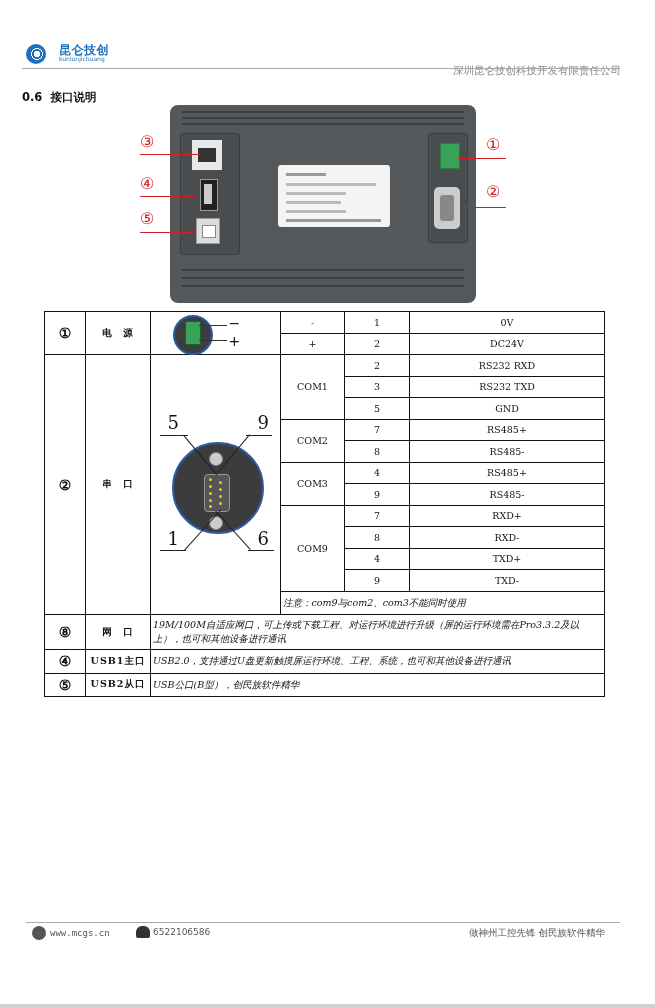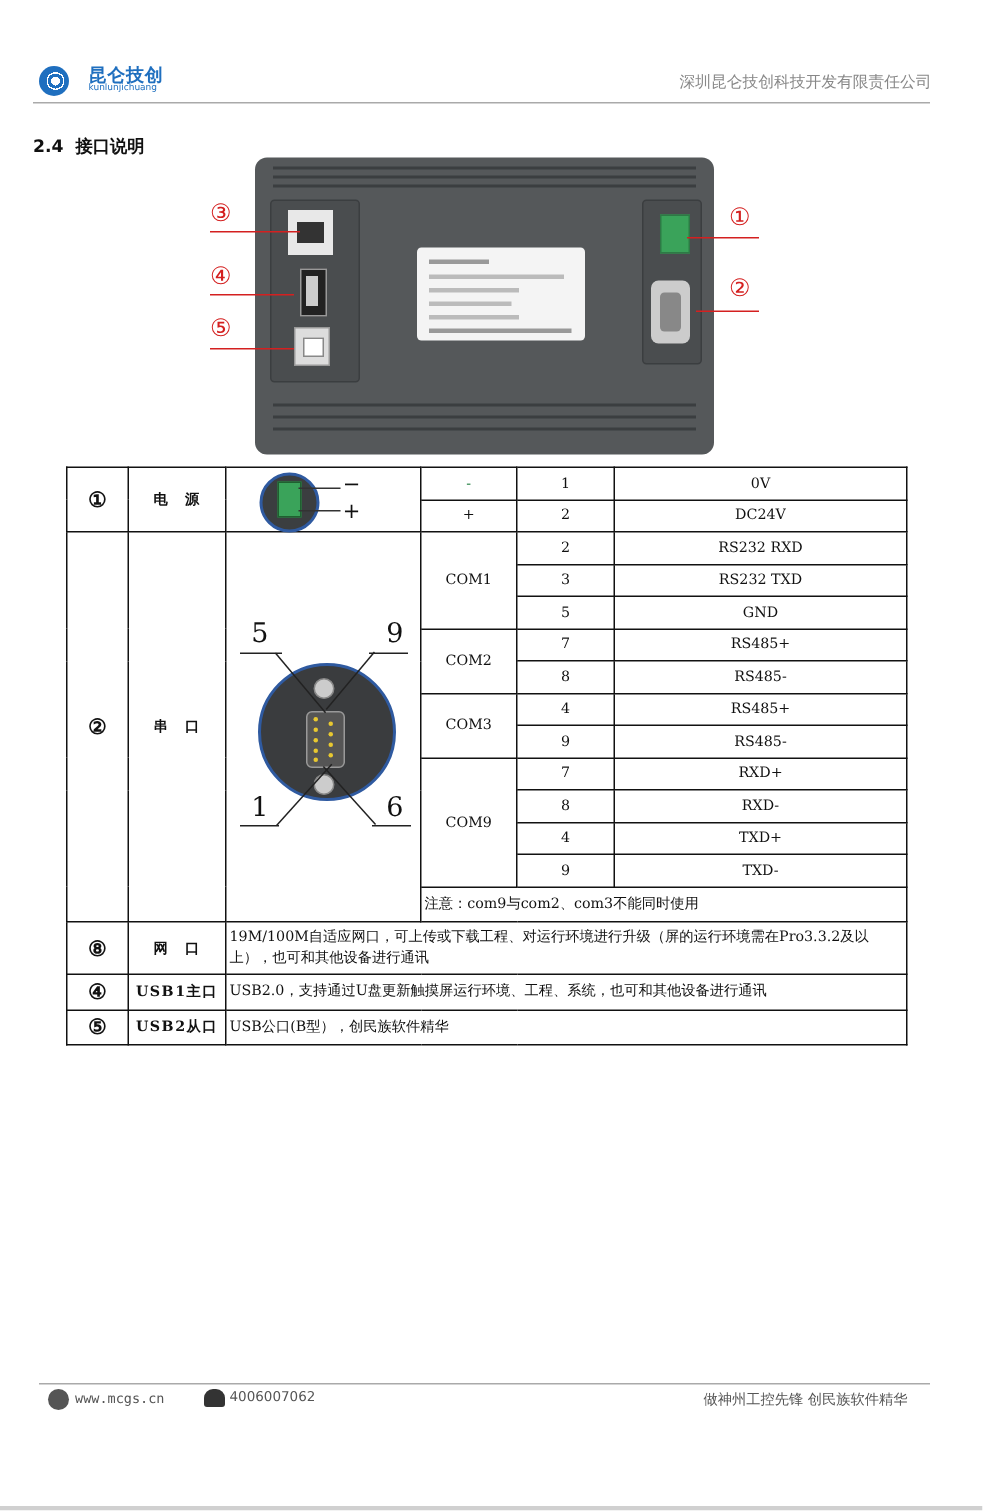--- a/index.html
+++ b/index.html
@@ -4,21 +4,21 @@
 <style>
   html,body{margin:0;padding:0;background:#fff;}
   body{width:655px;height:1007px;position:relative;overflow:hidden;font-family:"DejaVu Serif",serif;color:#111;}
   .abs{position:absolute;}
   
   .logo{left:26px;top:44px;width:100px;height:24px;display:flex;align-items:flex-start;gap:13px;}
   .logo-mark{width:20px;height:20px;border-radius:50%;background:radial-gradient(circle at 55% 50%,#fff 0 3px,#1f6fbf 3px 5px,#fff 5px 6px,#1f6fbf 6px 10px);}
   .logo-text{display:flex;flex-direction:column;line-height:1;}
   .logo-cn{font-family:"DejaVu Sans",sans-serif;font-weight:bold;font-size:12px;color:#1f6fbf;letter-spacing:0.5px;}
   .logo-en{font-family:"DejaVu Sans",sans-serif;font-size:6px;color:#1f6fbf;}
-  .company{right:34px;top:48px;font-family:"DejaVu Sans",sans-serif;font-size:10.5px;color:#888;}
+  .company{right:34px;top:64px;font-family:"DejaVu Sans",sans-serif;font-size:10.5px;color:#888;}
   .header-rule{left:22px;top:68px;width:598px;height:1px;background:#aaa;}
   .section-title{left:22px;top:90px;font-family:"DejaVu Sans",sans-serif;font-weight:bold;font-size:11.5px;color:#111;}
   
   .device{left:170px;top:105px;width:306px;height:198px;background:#55585a;border-radius:8px;}
   .device .vents{position:absolute;left:12px;right:12px;height:2px;background:#3b3e40;}
   .device .panel-l{position:absolute;left:10px;top:28px;width:58px;height:120px;background:#4a4d4f;border:1px solid #3b3e40;border-radius:3px;}
   .device .panel-r{position:absolute;left:258px;top:28px;width:38px;height:108px;background:#4a4d4f;border:1px solid #3b3e40;border-radius:3px;}
   .rj45{position:absolute;left:22px;top:35px;width:30px;height:30px;background:#e8e8e8;}
   .rj45::after{content:"";position:absolute;left:6px;top:8px;width:18px;height:14px;background:#333;}
   .usba{position:absolute;left:30px;top:74px;width:16px;height:30px;background:#222;border:1px solid #999;}
@@ -30,21 +30,21 @@
   .db9::after{content:"";position:absolute;left:6px;top:8px;width:14px;height:26px;background:#888;border-radius:3px;}
   .label{position:absolute;left:108px;top:60px;width:112px;height:62px;background:#f4f4f4;border-radius:3px;}
   .label .ln{position:absolute;left:8px;height:3px;background:#bbb;}
   .callout{font-family:"DejaVu Serif",serif;font-size:16px;color:#d42020;}
   .cline{height:1px;background:#d42020;}
   
   table.spec{position:absolute;left:44px;top:311px;width:560px;border-collapse:collapse;font-size:9.5px;table-layout:fixed;}
   table.spec td{border:1px solid #111;text-align:center;vertical-align:middle;padding:0 2px;height:20.5px;font-family:"DejaVu Serif",serif;}
   .num{font-size:14px;font-weight:bold;font-family:"DejaVu Sans",sans-serif;}
   .nm{font-weight:bold;font-size:9.5px;font-family:"DejaVu Sans",sans-serif;letter-spacing:1px;}
-  td.left{text-align:left !important;line-height:14px;padding:1px 2px !important;}
+  td.left{text-align:left !important;line-height:14px;padding:1px 2px !important;font-style:italic;}
   .conn-small{display:inline-block;position:relative;width:90px;height:38px;}
   .conn-circle{position:absolute;left:2px;top:2px;width:36px;height:36px;border-radius:50%;background:#3b3e40;border:2px solid #2f5aa0;}
   .conn-green{position:absolute;left:14px;top:8px;width:14px;height:22px;background:#3aa35a;border:1px solid #1f6030;}
   .conn-pin{position:absolute;width:28px;height:1px;background:#333;left:28px;}
   .conn-sign{position:absolute;left:58px;font-size:14px;font-family:"DejaVu Sans",sans-serif;line-height:14px;}
   .db-wrap{position:relative;width:120px;height:145px;margin:0 auto;}
   .db-circle{position:absolute;left:16px;top:30px;width:88px;height:88px;border-radius:50%;background:#3a3c3e;border:2px solid #2f5aa0;}
   .db-shell{position:absolute;left:48px;top:62px;width:24px;height:36px;background:#555;border:1px solid #999;border-radius:4px;}
   .db-dot{position:absolute;width:3px;height:3px;background:#e8c830;border-radius:50%;}
   .db-screw{position:absolute;left:53px;width:12px;height:12px;border-radius:50%;background:#ccc;border:1px solid #888;}
@@ -66,21 +66,21 @@
   <div class="logo-mark"></div>
   <div class="logo-text">
     <span class="logo-cn">昆仑技创</span>
     <span class="logo-en">kunlunjichuang</span>
   </div>
 </div>
 <div class="abs company">深圳昆仑技创科技开发有限责任公司</div>
 <div class="abs header-rule"></div>
 
 <div class="abs section-title">
-  <span>2.4</span>&nbsp;
+  <span>0.6</span>&nbsp;
   <span>接口说明</span>
 </div>
 
 <div class="abs device">
   <div class="vents" style="top:6px"></div>
   <div class="vents" style="top:12px"></div>
   <div class="vents" style="top:18px"></div>
   <div class="panel-l"></div>
   <div class="rj45"></div>
   <div class="usba"></div>
@@ -253,16 +253,16 @@
 </tbody>
   </table>
 
 <div class="abs footer-rule"></div>
 <div class="abs f-web">
   <span class="globe"></span>
   <span>www.mcgs.cn</span>
 </div>
 <div class="abs f-tel">
   <span class="phone"></span>
-  <span>4006007062</span>
+  <span>6522106586</span>
 </div>
 <div class="abs f-slogan">做神州工控先锋  创民族软件精华</div>
 <div class="abs bottom-bar"></div>
 
 </body></html>

